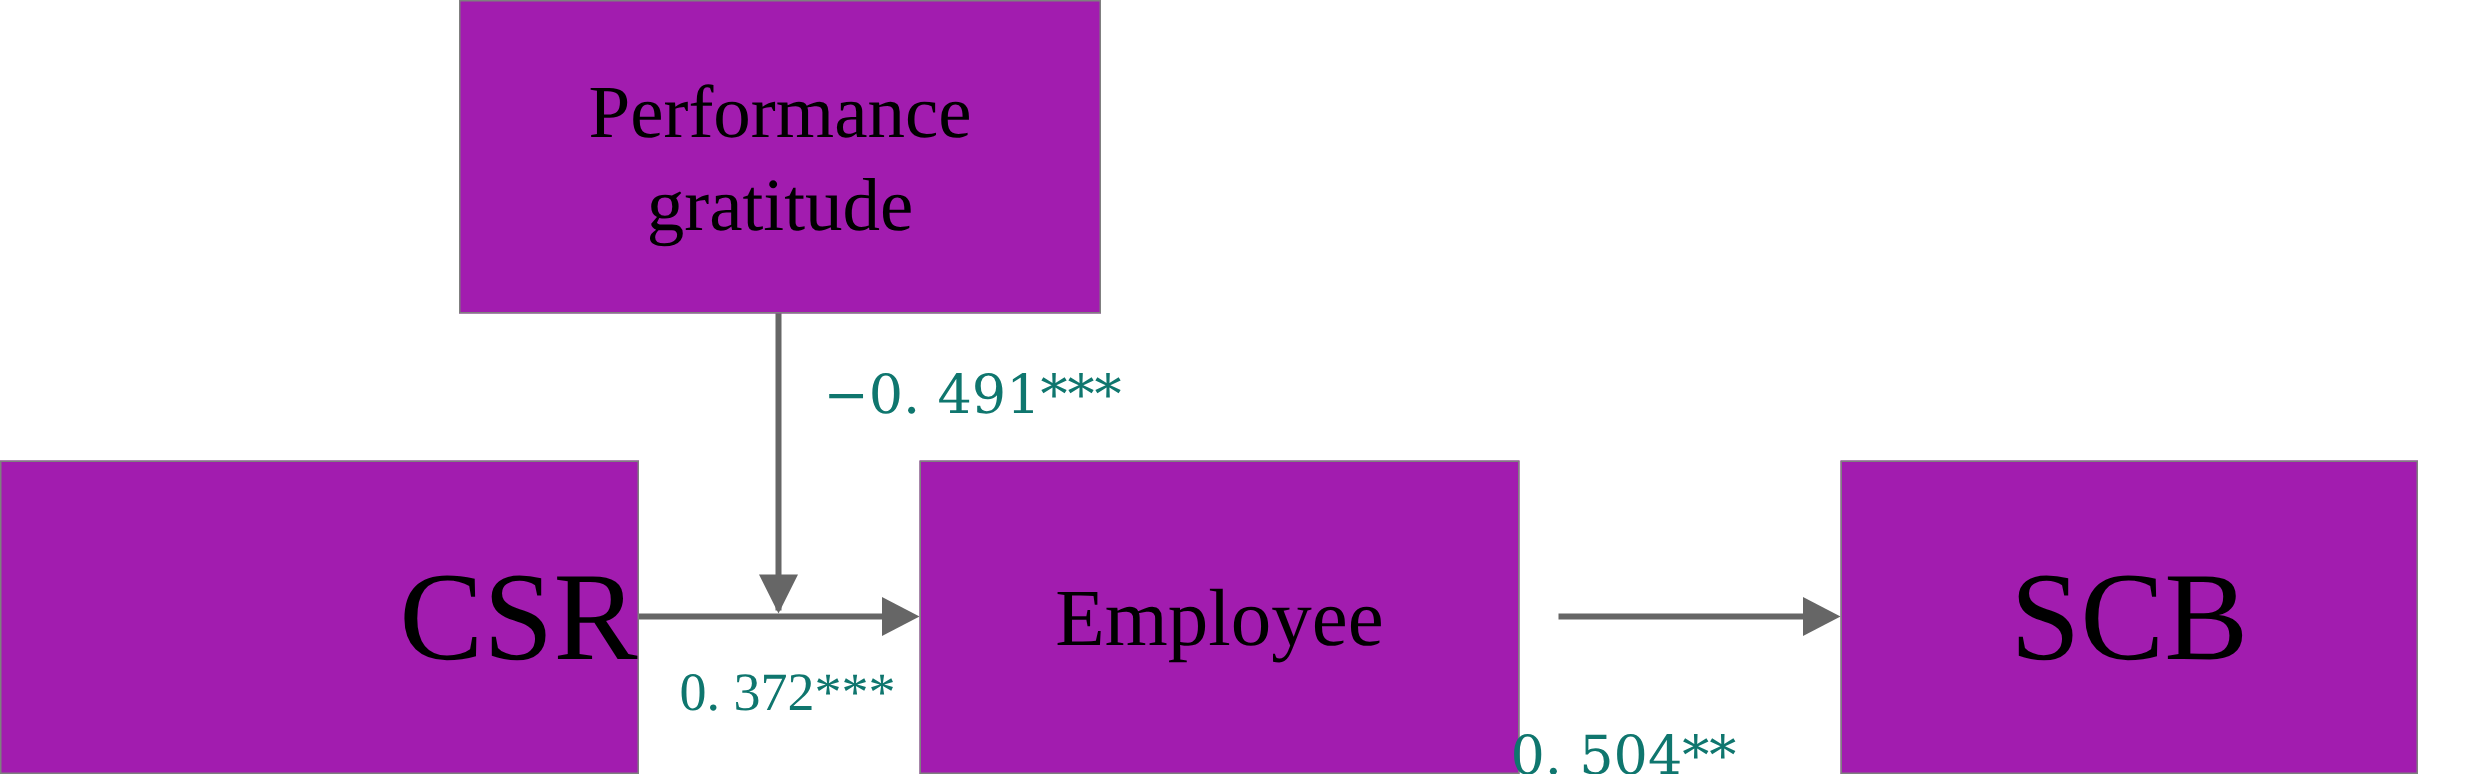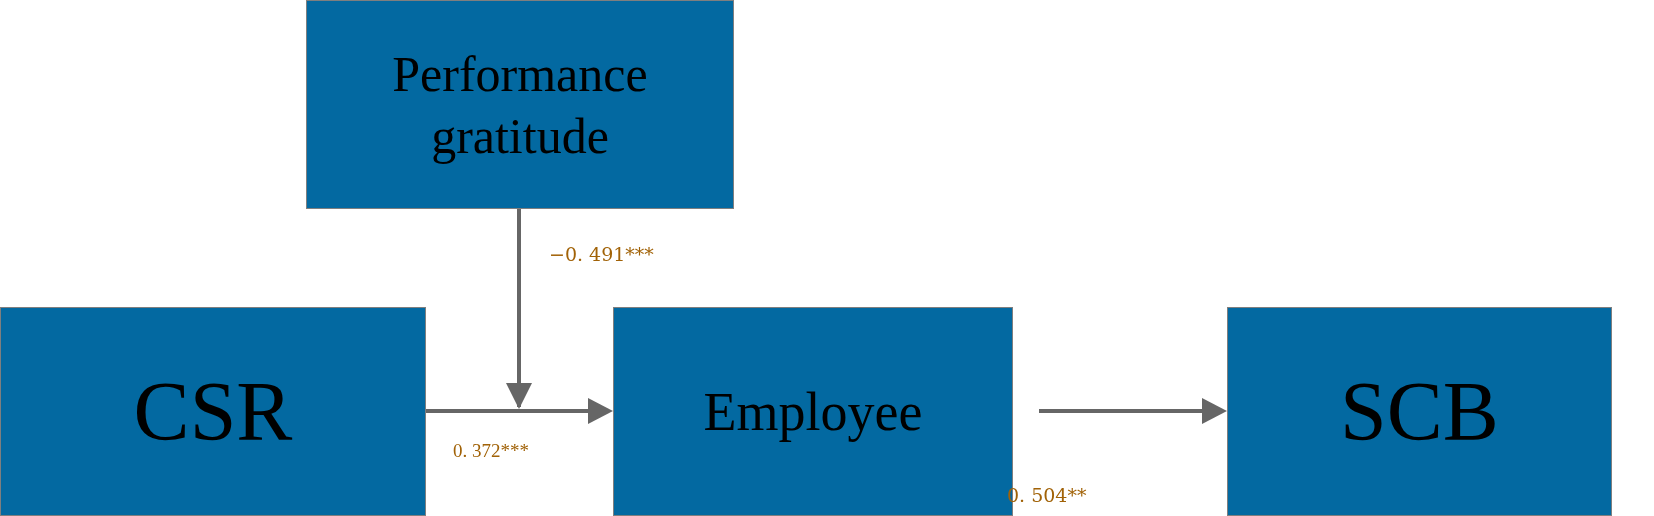--- a/index.html
+++ b/index.html
@@ -1,37 +1,37 @@
 <!DOCTYPE html>
 <html><head>
 <meta charset="utf-8">
 <style>
   html, body { margin: 0; padding: 0; background: #ffffff; }
   body { width: 1654px; height: 516px; position: relative; overflow: hidden; }
   .box {
     position: absolute;
     box-sizing: border-box;
     border: 1.5px solid #7f7f7f;
-    background: #0369a1;
+    background: #a21caf;
     display: flex;
     align-items: center;
     justify-content: center;
     text-align: center;
     font-family: "Liberation Serif", "DejaVu Serif", serif;
     color: #000000;
   }
   .box span { display: block; }
   .label-big { font-size: 84px; line-height: 1; }
   .label-mid { font-size: 54px; line-height: 64px; }
   .label-top { font-size: 50px; line-height: 62px; }
   .coef {
     position: absolute;
     font-family: "DejaVu Serif", "Liberation Serif", serif;
-    font-size: 19px;
-    color: #a16207;
+    font-size: 36px;
+    color: #0f766e;
     white-space: nowrap;
   }
   svg.arrows { position: absolute; left: 0; top: 0; }
 </style>
 </head>
 <body>
 
 <svg class="arrows" width="1654" height="516">
   <defs>
     <marker id="ah" markerWidth="10" markerHeight="10" refX="9" refY="5" orient="auto" markerUnits="userSpaceOnUse">
@@ -49,21 +49,21 @@
   <polygon points="1202,398 1227,411 1202,424" fill="#666666"></polygon>
 </svg>
 
 <div class="box" style="left:306px; top:0px; width:428px; height:209px;">
   <div>
     <span class="label-top">Performance</span>
     <span class="label-top">gratitude</span>
   </div>
 </div>
 
-<div class="box" style="left:0px; top:307px; width:426px; height:209px;">
+<div class="box" style="left:0px; top:307px; width:426px; height:209px;justify-content:flex-end;">
   <span class="label-big">CSR</span>
 </div>
 
 <div class="box" style="left:613px; top:307px; width:400px; height:209px;">
   <div>
     <span class="label-mid">Employee</span>
   </div>
 </div>
 
 <div class="box" style="left:1227px; top:307px; width:385px; height:209px;">

